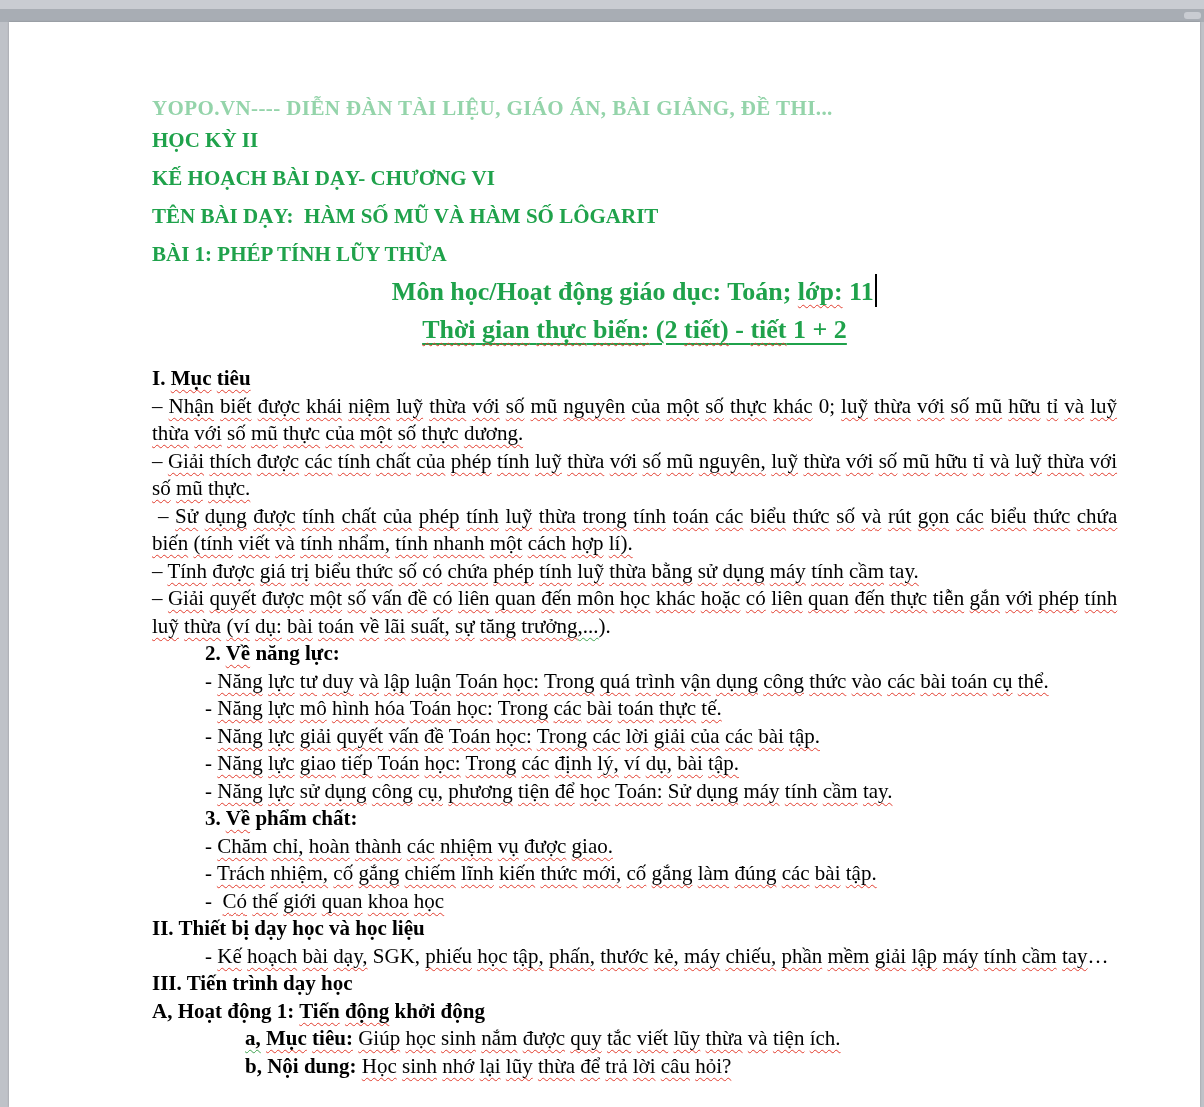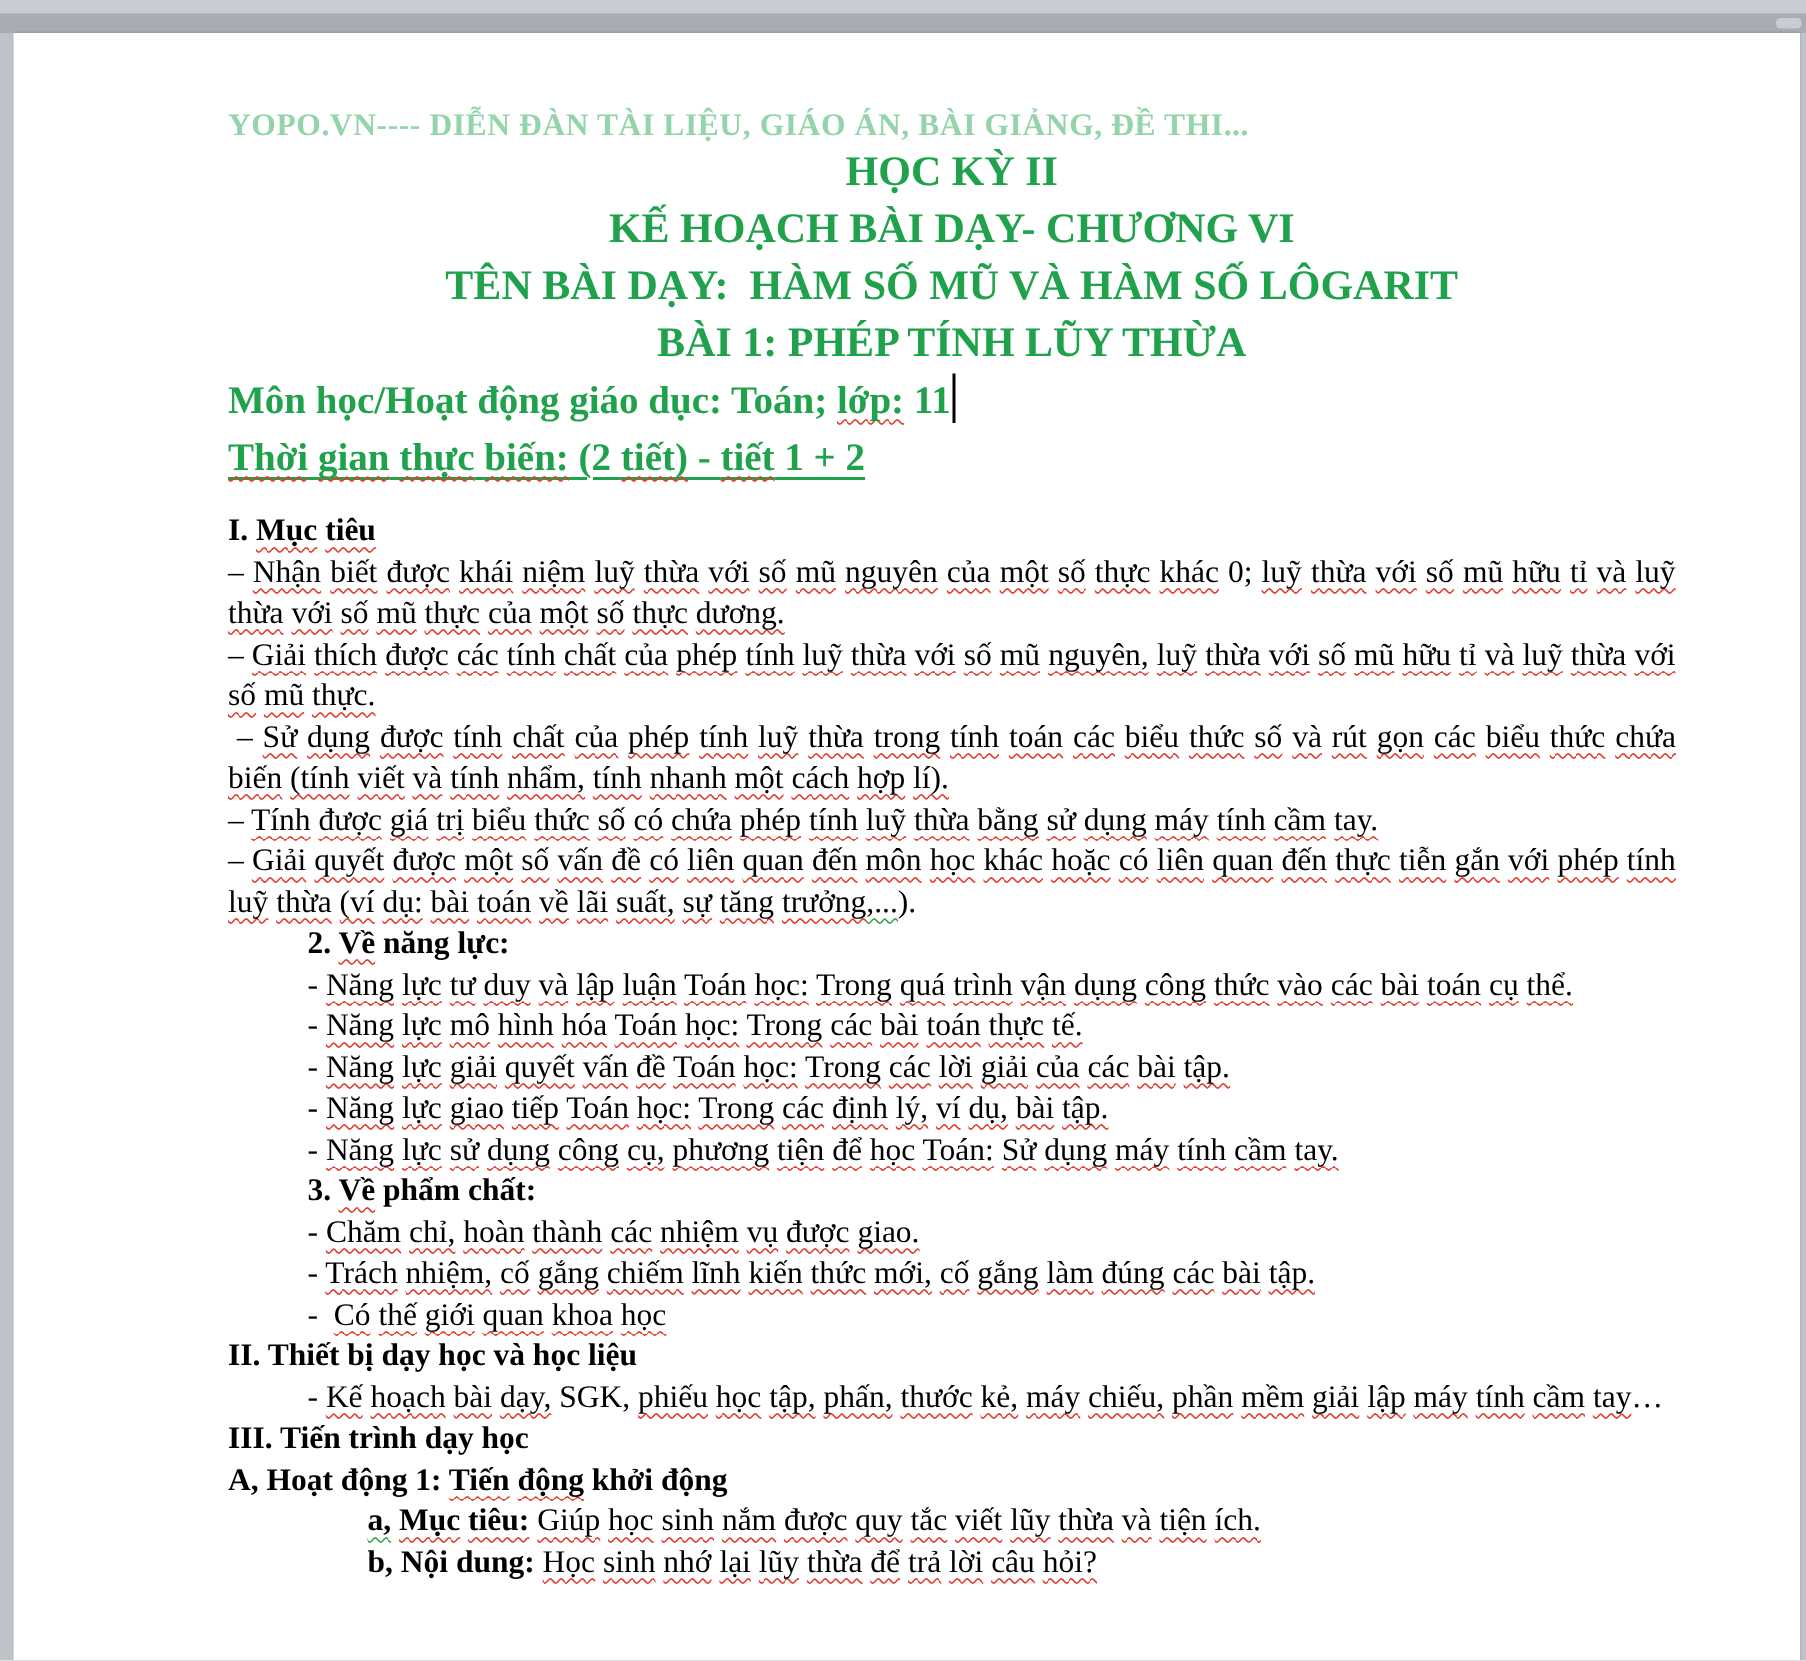--- a/index.html
+++ b/index.html
@@ -9,33 +9,33 @@
     font-family:"Liberation Serif","DejaVu Serif",serif;
   }
   .chrome-light{position:absolute;top:0;left:0;width:1204px;height:9px;background:var(--chrome-light,#c9ccd2);}
   .chrome-dark{position:absolute;top:9px;left:0;width:1204px;height:13px;background:var(--chrome-dark,#a8adb4);}
   .scroll-nub{position:absolute;top:12px;right:3px;width:17px;height:7px;border-radius:3px;background:var(--chrome-light,#d2d5da);}
   .page{
     position:absolute;left:9px;top:22px;width:1191px;height:1085px;
     background:var(--page,#ffffff);overflow:hidden;
     box-shadow:0 0 2px rgba(0,0,0,.25);
   }
-  .content{position:absolute;left:143px;top:0;width:965px;padding-top:48px;}
+  .content{position:absolute;left:143px;top:0;width:965px;padding-top:73px;}
   .para{white-space:normal;}
   .watermark{
     font-weight:bold;font-size:21px;line-height:26px;
     color:var(--pale-green,#94d4aa);letter-spacing:.4px;
   }
   .title{
-    font-weight:bold;font-size:28px;line-height:38px;
-    color:var(--green,#1fa24b);text-align:center;
+    font-weight:bold;font-size:21px;line-height:38px;
+    color:var(--green,#1fa24b);
   }
   .subtitle,.timeline{
     font-weight:bold;font-size:26px;line-height:38px;
-    color:var(--green,#1fa24b);
+    color:var(--green,#1fa24b);text-align:center;
   }
   .timeline{
     text-decoration-line:underline;text-decoration-thickness:2px;
     text-underline-offset:5px;
   }
   .body{font-size:21px;line-height:27.5px;color:#000;text-align:justify;}
   .b{font-weight:bold;}
   .sq-r,.sq-g{
     text-decoration-line:underline;text-decoration-style:wavy;
     text-decoration-thickness:1.3px;text-underline-offset:4px;

